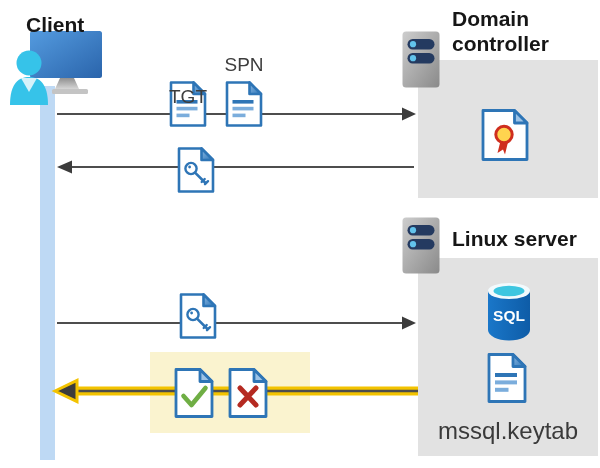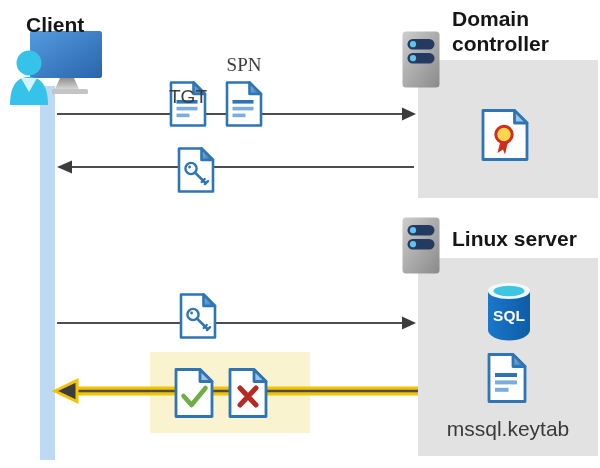--- a/index.html
+++ b/index.html
@@ -13,22 +13,22 @@
   .box{background:#e2e2e2;z-index:1;}
   #lifeline{left:40px;top:86px;width:15px;height:374px;background:#bed9f4;z-index:1;}
   #highlight-box{left:150px;top:352px;width:160px;height:81px;background:#faf3cf;z-index:1;}
   #arrow-layer{left:0;top:0;width:600px;height:468px;z-index:2;pointer-events:none;}
   .icon{z-index:3;}
   .txt{z-index:4;}
   #client-label{left:26px;top:4px;margin-top:8px;}
   #dc-label{left:452px;top:6px;width:150px;}
   #ls-label{left:452px;top:226px;width:150px;white-space:nowrap;}
   #tgt-label{left:166px;top:54px;width:44px;text-align:center;margin-top:32px;}
-  #spn-label{left:222px;top:54px;width:44px;text-align:center;font-family:Liberation Serif, serif;}
-  #keytab-label{left:418px;top:417px;width:180px;text-align:center;font-size:21px;color:#3a3a3a;}
+  #spn-label{left:222px;top:54px;width:44px;text-align:center;}
+  #keytab-label{left:418px;top:417px;width:180px;text-align:center;font-size:24px;color:#3a3a3a;}
   #result-label{left:128px;top:437px;width:196px;text-align:center;font-size:21px;color:#3f3f3f;}
 </style>
 </head>
 <body>
 
 <div id="stage">
 
   <svg width="0" height="0" style="position:absolute">
     <defs>
       <linearGradient id="gmon" x1="0" y1="0" x2="1" y2="1">

